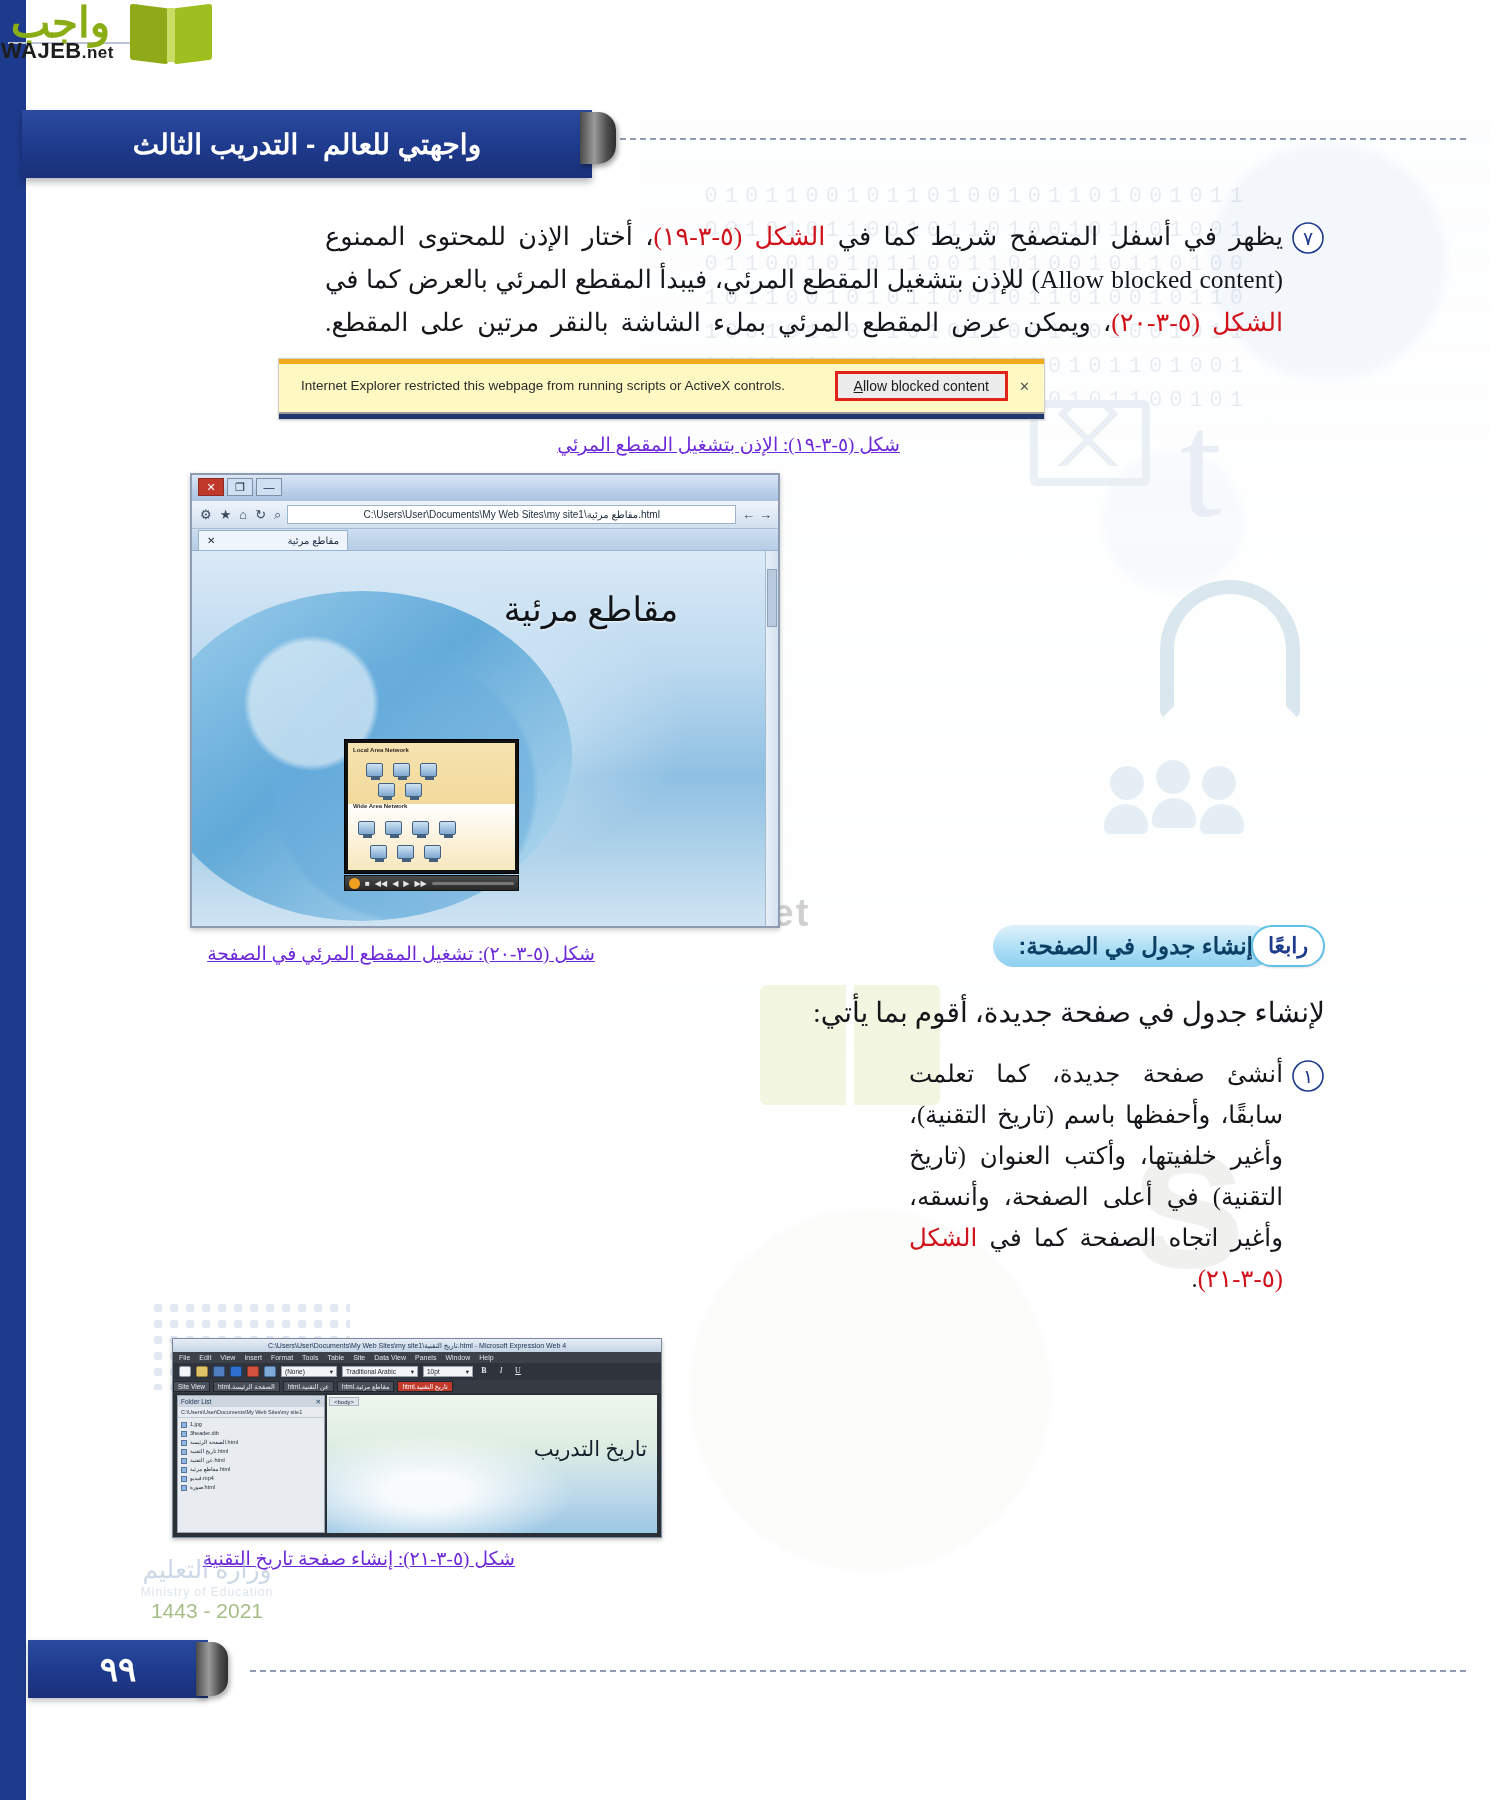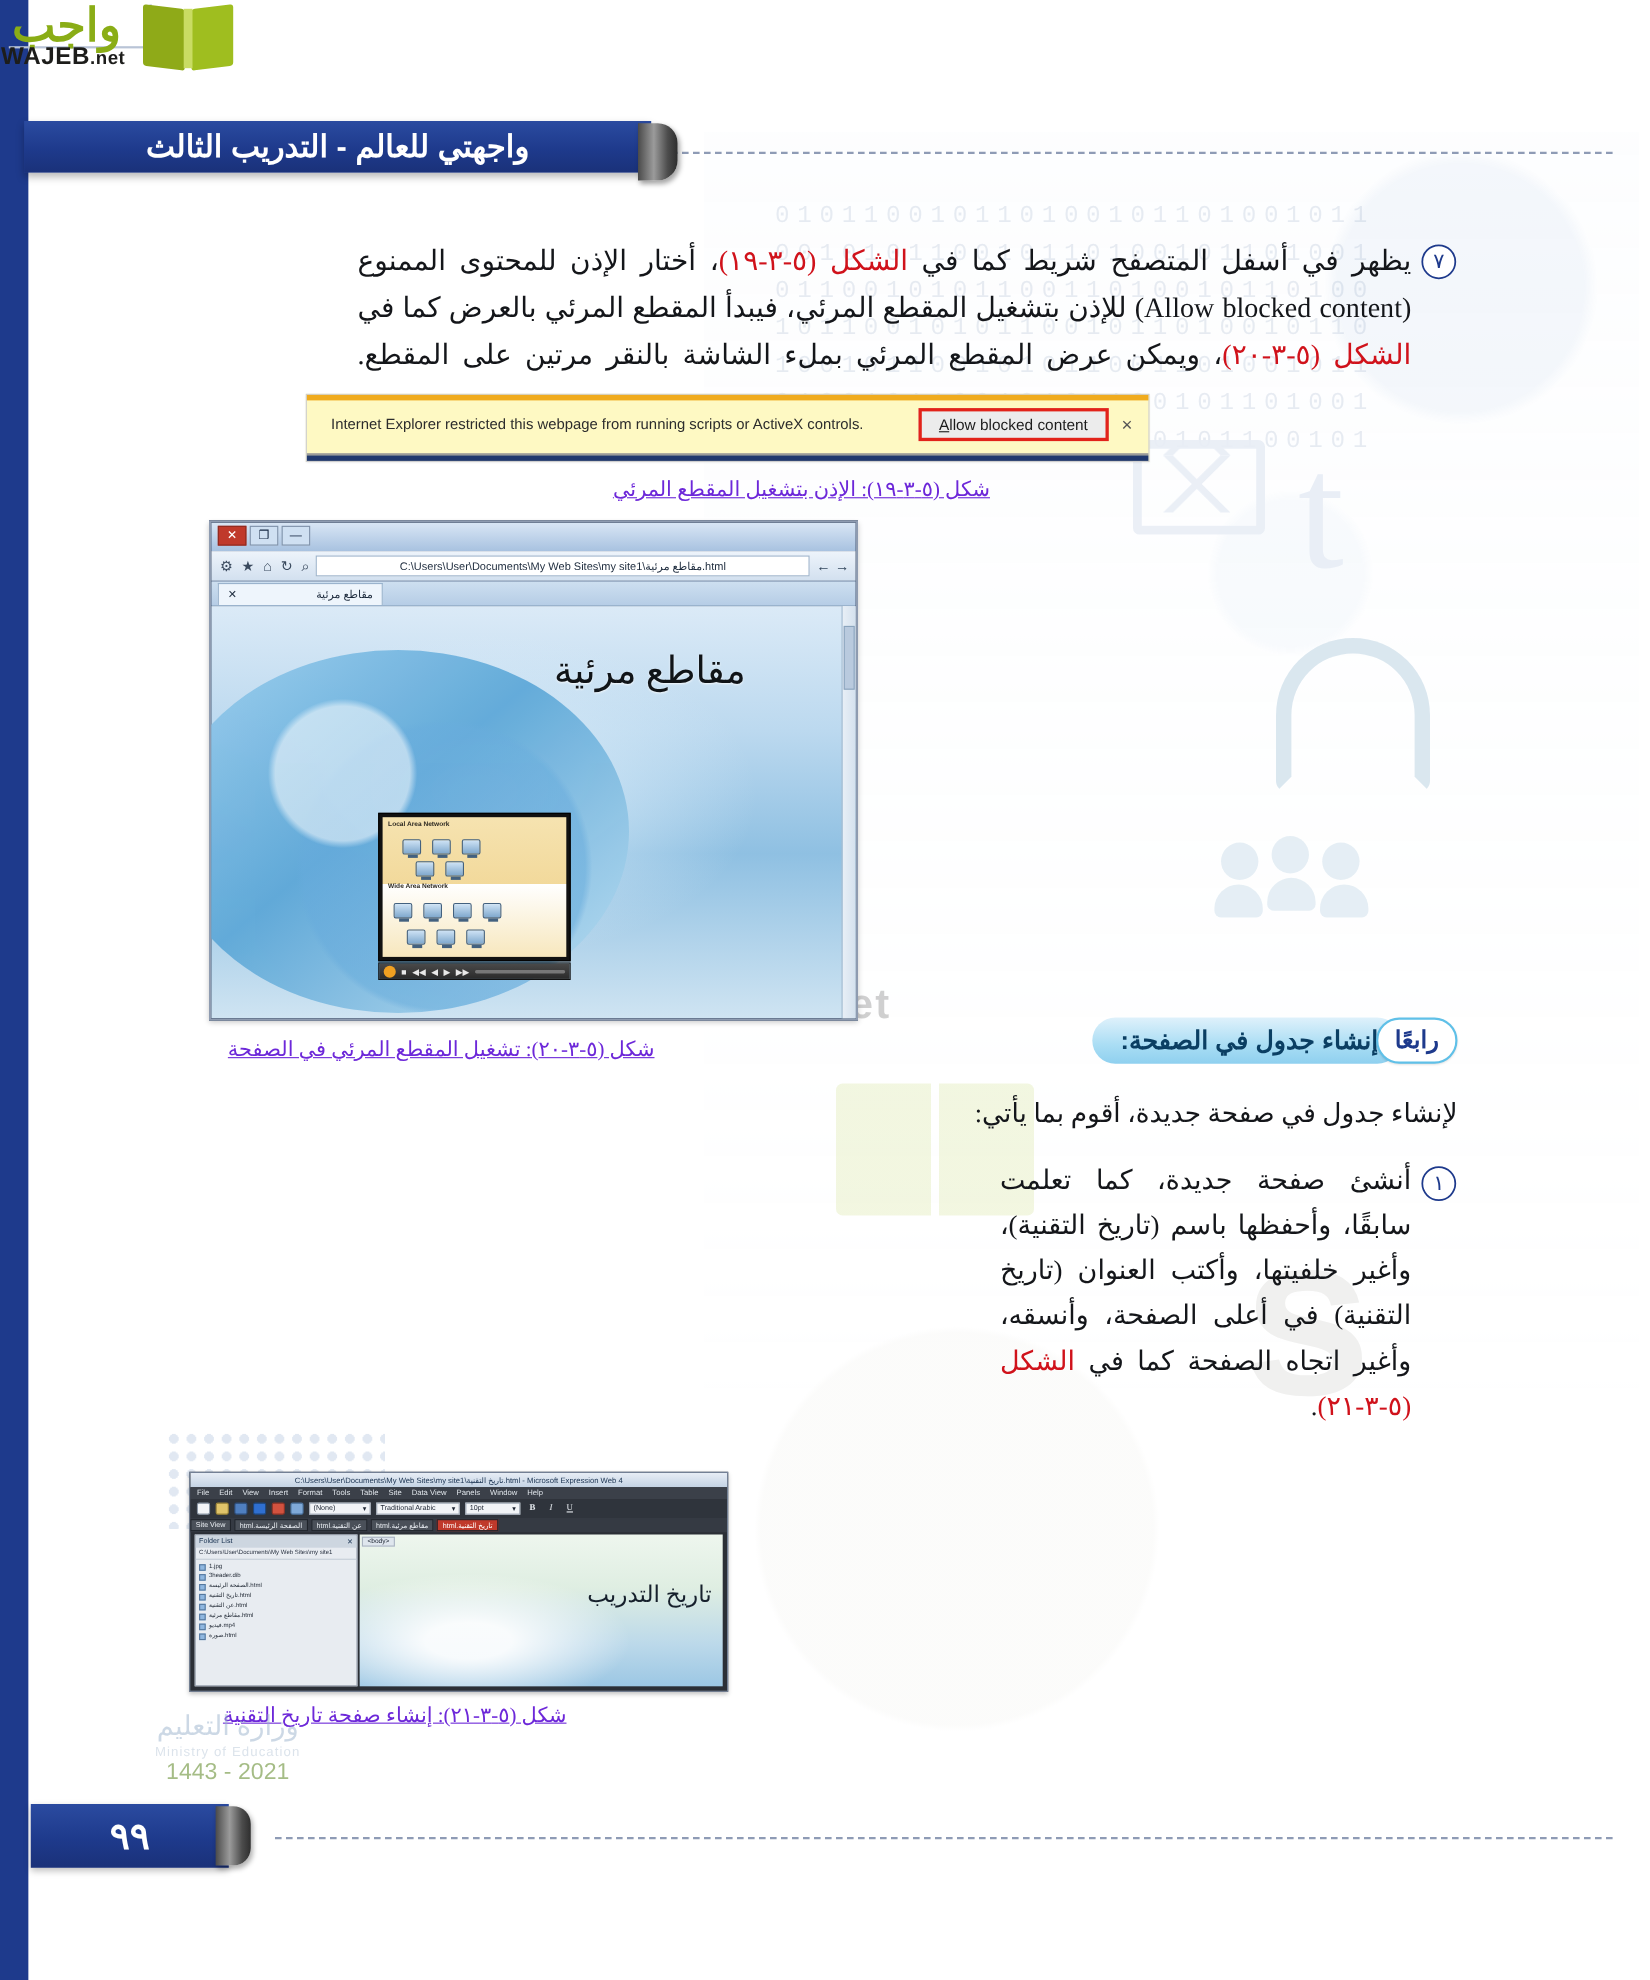--- a/index.html
+++ b/index.html
@@ -123,21 +123,21 @@
     position:absolute; left:128px; top:0; width:2px; height:40px; background:#b9c4d6;
   }
 
   
   .header-band { position:absolute; left:0; top:110px; width:1500px; height:62px; }
   .header-dash {
     position:absolute; left:560px; top:28px; right:34px; height:0;
     border-top:2px dashed #8e9bb5;
   }
   .header-tab {
-    position:absolute; left:22px; top:0; width:570px; height:47px;
+    position:absolute; left:22px; top:0; width:570px; height:68px;
     background:linear-gradient(180deg,#2b4ba0 0%, #1e3a8c 55%, #1a3179 100%);
     display:flex; align-items:center; justify-content:center;
     box-shadow:0 4px 7px rgba(0,0,0,.28);
   }
   .header-tab-text {
     font-family:"Liberation Sans",sans-serif; font-weight:bold;
     font-size:28px; color:#ffffff; letter-spacing:0; white-space:nowrap;
   }
   .header-knob {
     position:absolute; left:580px; top:2px; width:36px; height:52px;
@@ -320,21 +320,21 @@
     font-family:"Liberation Sans",sans-serif; font-weight:bold; font-size:23px; color:#0b3f63;
     white-space:nowrap;
   }
   .four-badge{
     width:74px; height:42px; border-radius:21px; background:#ffffff;
     border:2px solid #5fc0e8; display:flex; align-items:center; justify-content:center;
     font-family:"Liberation Sans",sans-serif; font-weight:bold; font-size:22px; color:#1e3a8c;
     position:relative; z-index:2; box-shadow:0 1px 2px rgba(0,0,0,.12);
   }
   .four-lead{
-    margin-top:26px; font-size:24px; line-height:40px; color:#14161a; white-space:nowrap;
+    margin-top:26px; font-size:28px; line-height:40px; color:#14161a; white-space:nowrap;
   }
   .four-step{ margin-top:20px; display:flex; direction:rtl; align-items:flex-start; }
   .four-step .p-main{ width:374px; font-size:24.5px; line-height:41px; }
 
   
   .fig-ew {
     position:absolute; left:172px; top:1148px; width:490px; height:200px;
     border:1px solid #7c8aa0; background:#2b2f36; overflow:hidden;
     box-shadow:0 2px 4px rgba(0,0,0,.25);
   }

